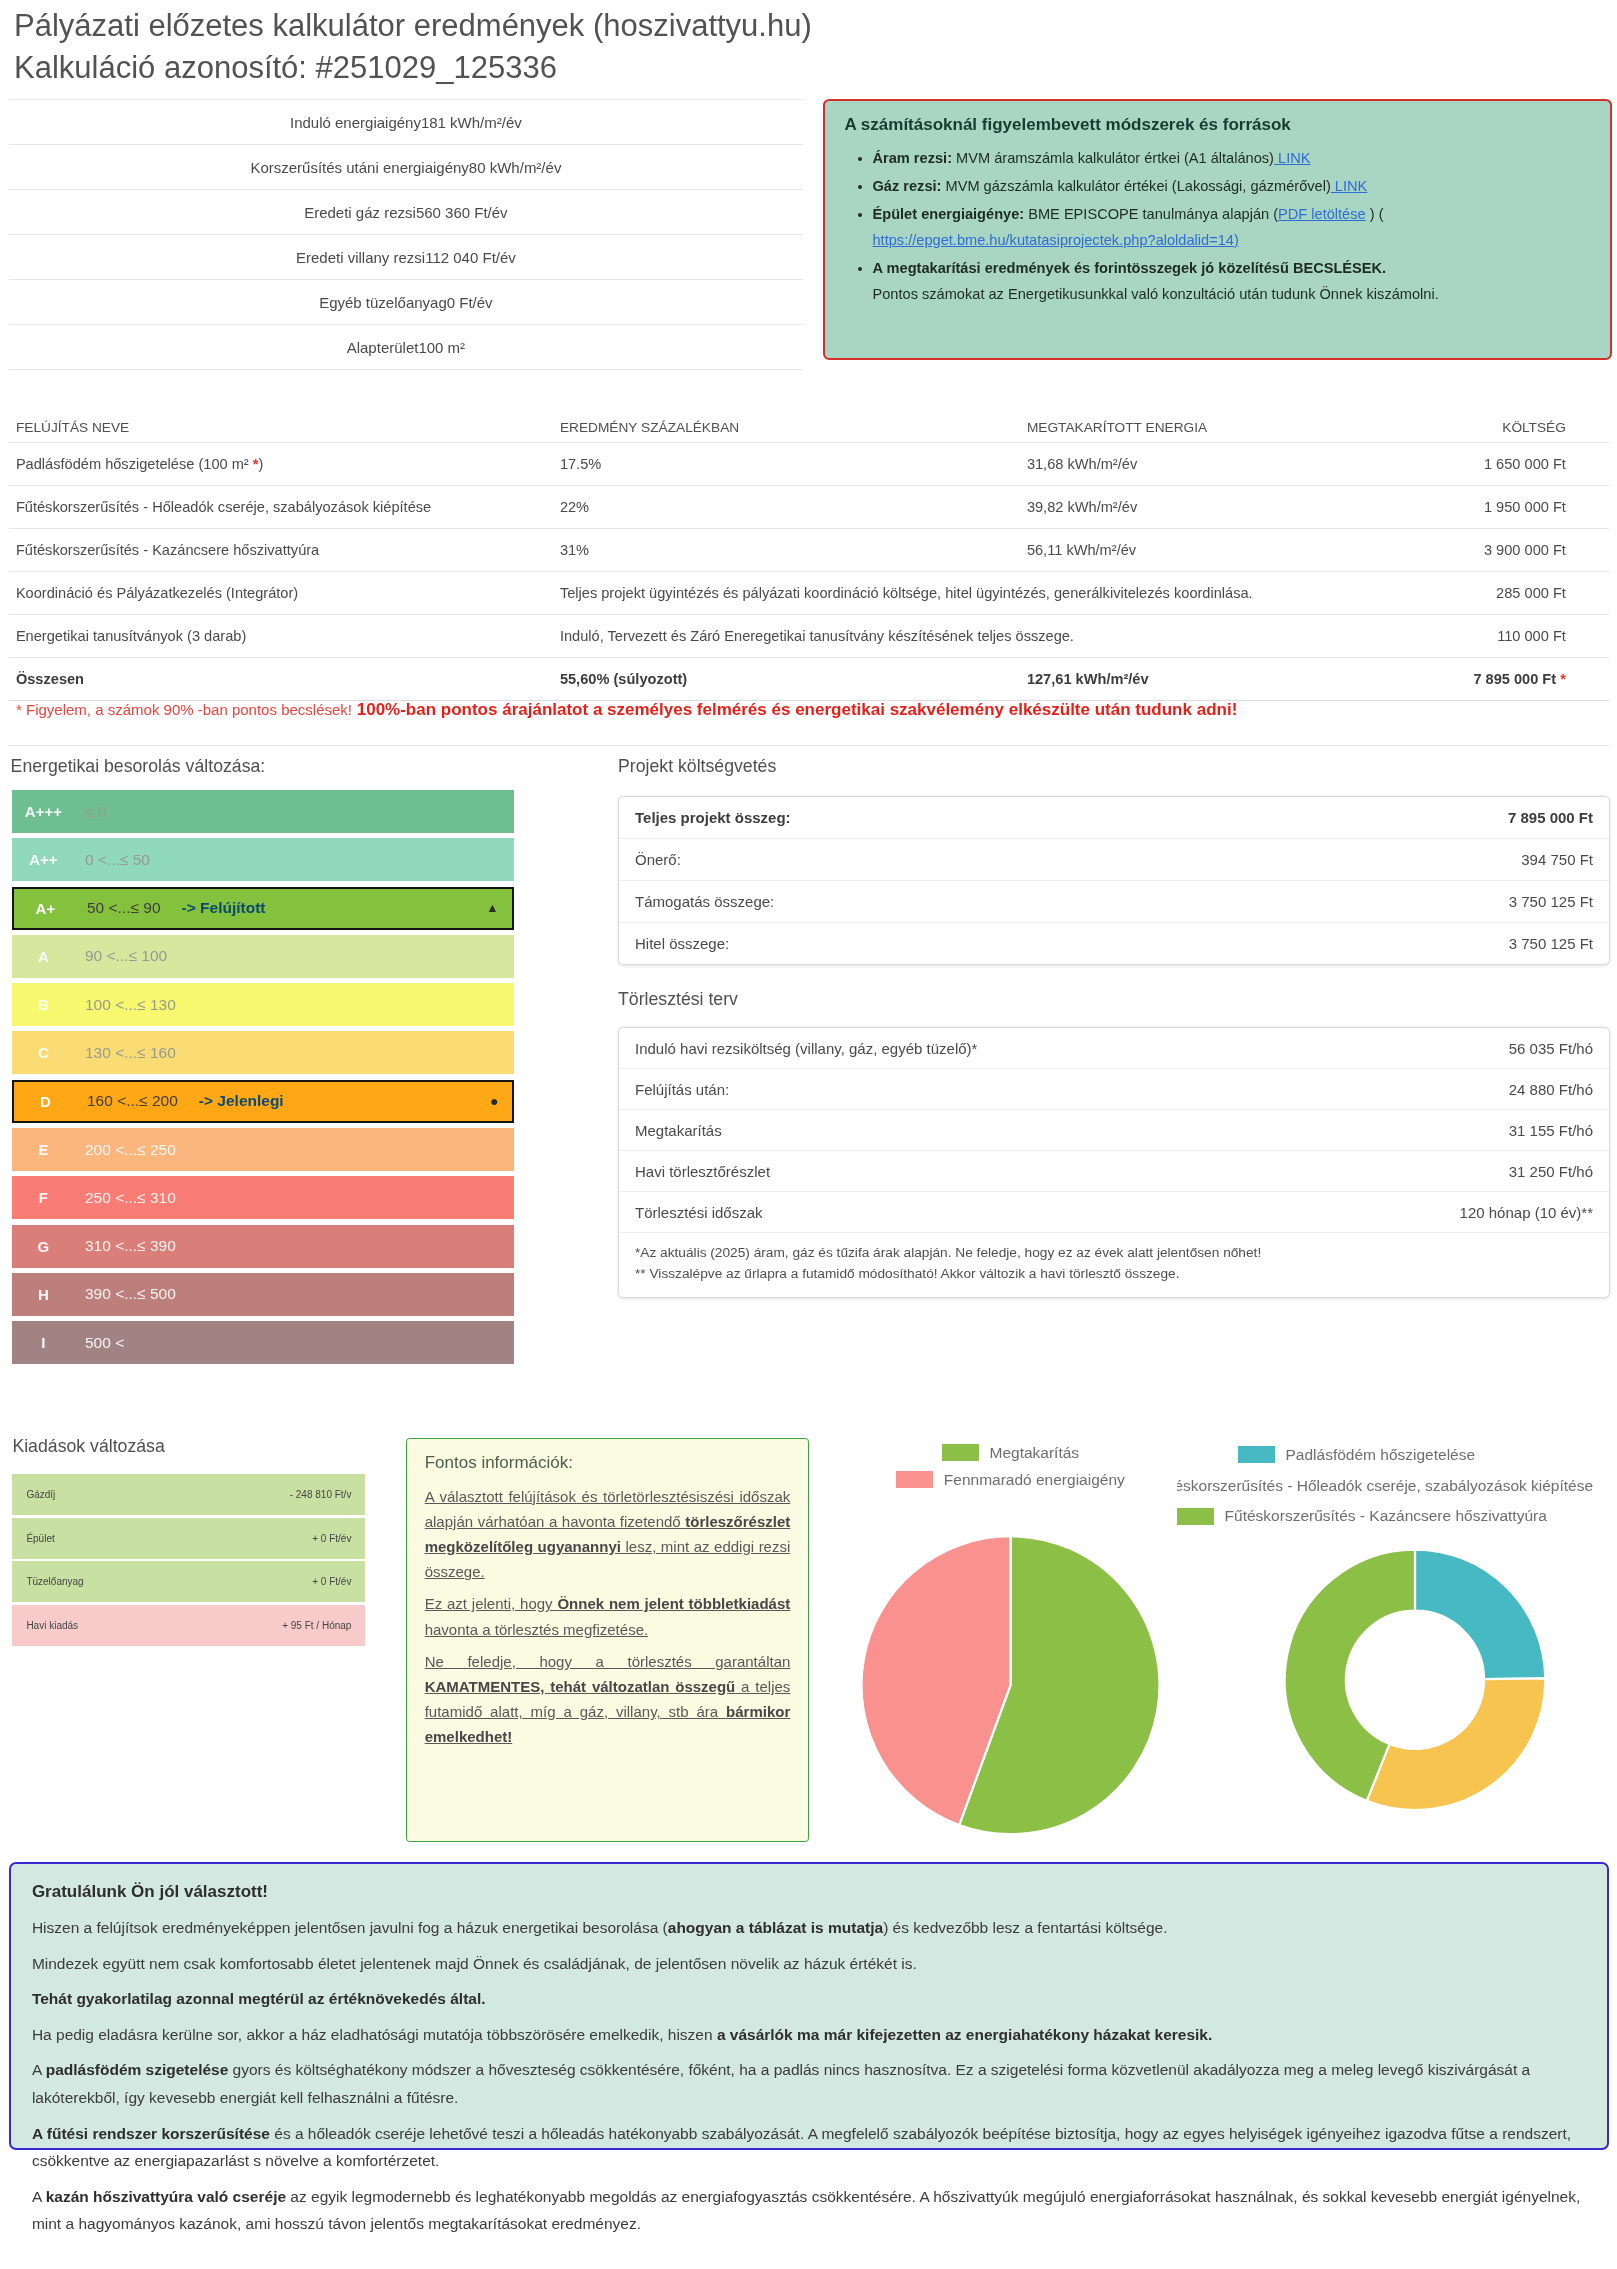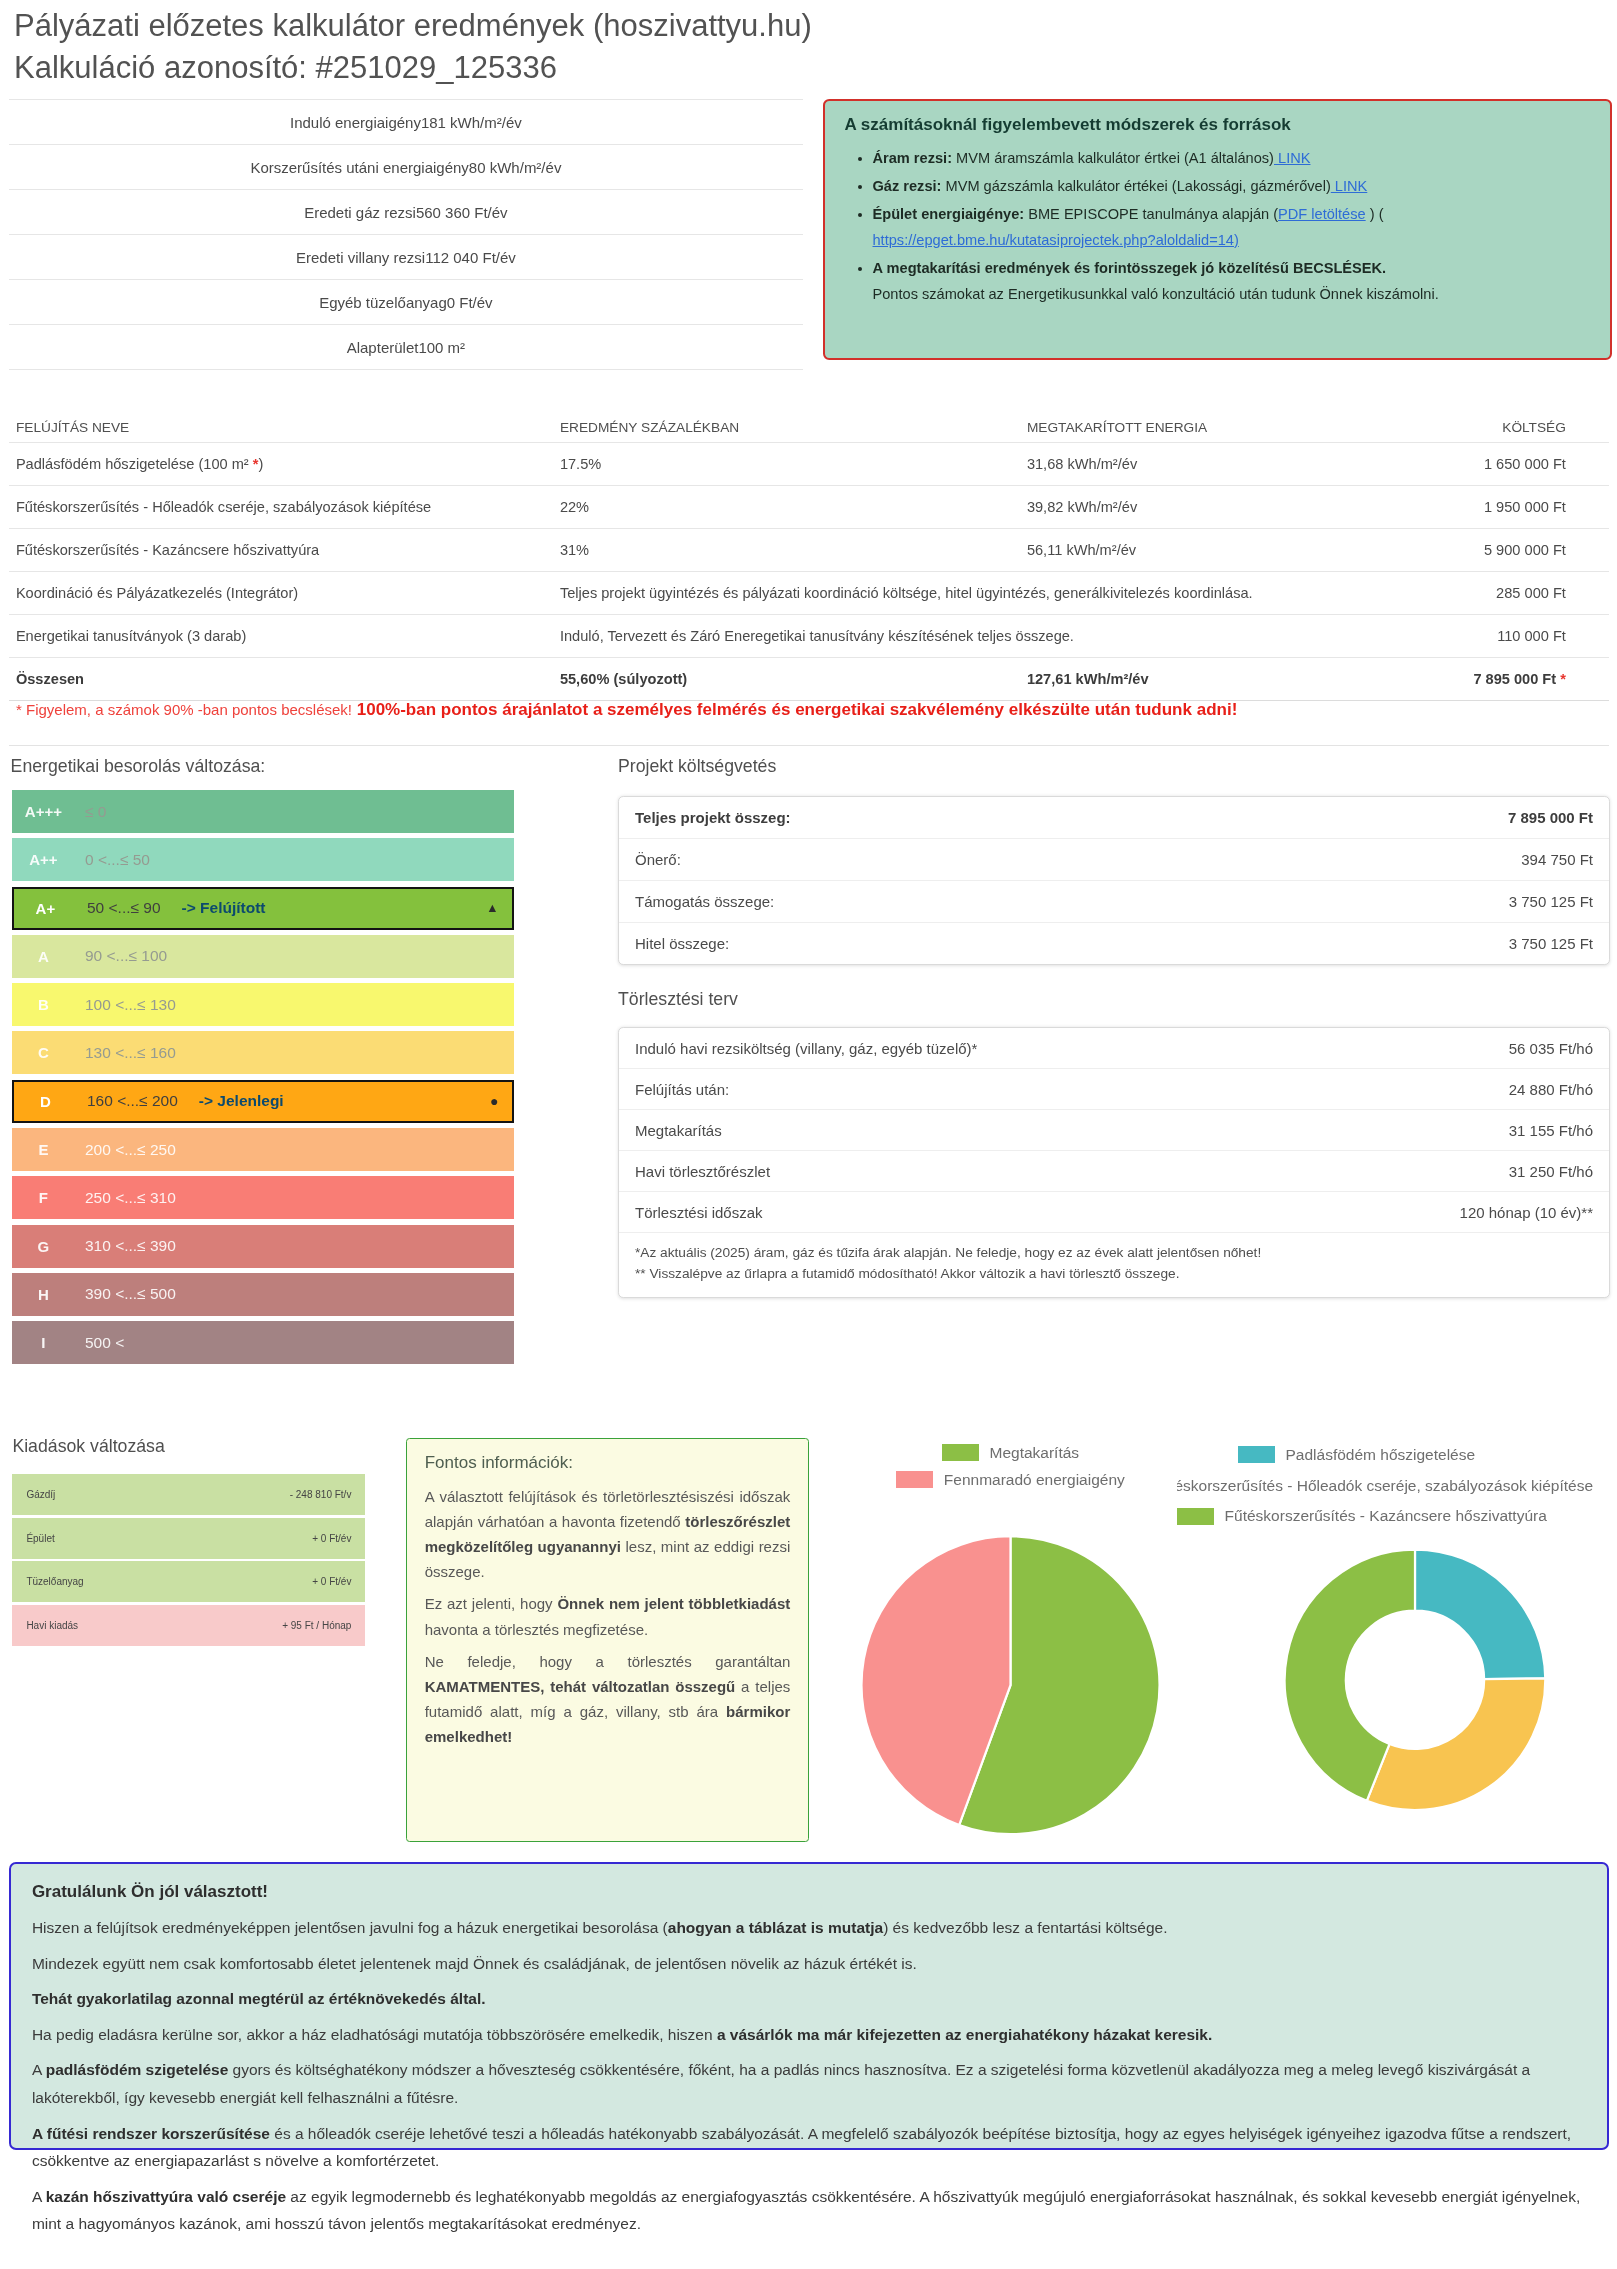--- a/index.html
+++ b/index.html
@@ -77,21 +77,21 @@
   
   #expenses-title{left:12.4px;top:1436px;}
   #expenses-table{left:12.4px;top:1474px;width:353px;}
   .erow{display:flex;justify-content:space-between;align-items:center;height:41px;
     padding:0 14px;margin-bottom:2.7px;font-size:10px;color:#454545;gap:17px;}
 
   
   #important-box{left:406px;top:1438px;width:403px;height:404px;box-sizing:border-box;
     background:#fbfbe2;border:1.8px solid #3aa23a;border-radius:3.5px;padding:14px 17.7px;color:#585858;}
   #important-box h3{font-size:17px;font-weight:400;color:#4e5e50;margin:0 0 10.6px;}
-  #important-box p{font-size:15px;line-height:1.68;text-align:justify;margin:0 0 7px;}
+  #important-box p{font-size:15px;line-height:1.68;text-align:justify;margin:0 0 7px;text-decoration:underline;}
   #important-box .b{color:#474747;}
 
   
   .chart{height:417px;}
   #chart-left{left:771px;top:1435px;width:479px;}
   #chart-right{left:1064px;top:1435px;width:585px;}
   .legend-col{display:flex;flex-direction:column;align-items:center;gap:8.9px;padding-top:8.9px;}
   .lrow{display:flex;align-items:center;gap:10.6px;font-size:15.5px;color:#6e6e6e;white-space:nowrap;}
   .swatch{width:37px;height:17px;flex:0 0 auto;}
   .chart svg{position:absolute;left:0;top:0;}
@@ -168,21 +168,21 @@
   <div class="mt-row">
     <span class="cell c1"><span>Fűtéskorszerűsítés - Hőleadók cseréje, szabályozások kiépítése</span></span>
     <span class="cell c2">22%</span>
     <span class="cell c3">39,82 kWh/m²/év</span>
     <span class="cell c4">1 950 000 Ft</span>
   </div>
   <div class="mt-row">
     <span class="cell c1"><span>Fűtéskorszerűsítés - Kazáncsere hőszivattyúra</span></span>
     <span class="cell c2">31%</span>
     <span class="cell c3">56,11 kWh/m²/év</span>
-    <span class="cell c4">5 900 000 Ft</span>
+    <span class="cell c4">3 900 000 Ft</span>
   </div>
   <div class="mt-row">
     <span class="cell c1"><span>Koordináció és Pályázatkezelés (Integrátor)</span></span>
     <span class="cell cdesc">Teljes projekt ügyintézés és pályázati koordináció költsége, hitel ügyintézés, generálkivitelezés koordinlása.</span>
     <span class="cell c4">285 000 Ft</span>
   </div>
   <div class="mt-row">
     <span class="cell c1"><span>Energetikai tanusítványok (3 darab)</span></span>
     <span class="cell cdesc">Induló, Tervezett és Záró Eneregetikai tanusítvány készítésének teljes összege.</span>
     <span class="cell c4">110 000 Ft</span>

